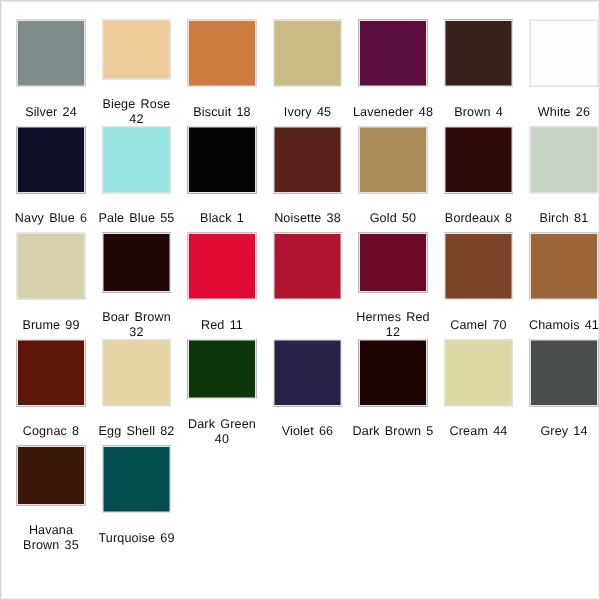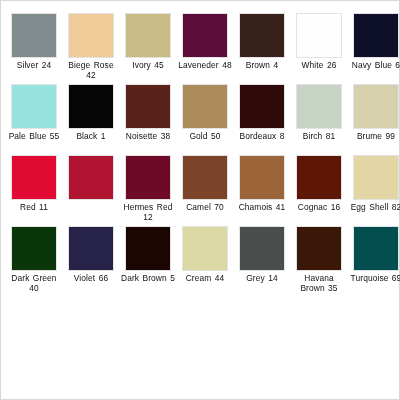--- a/index.html
+++ b/index.html
@@ -35,21 +35,21 @@
     flex-direction: column;
     align-items: center;
   }
   .swatch-chip {
     width: 46px;
     height: 45px;
     box-sizing: border-box;
     border: 1px solid #e3e3e3;
   }
   .swatch-label {
-    margin-top: 2px;
+    margin-top: 11px;
     font-size: 8.4px;
     line-height: 10px;
     color: #111111;
     text-align: center;
     letter-spacing: 0.1px;
     width: 54px;
     word-spacing: 1px;
   }
 </style>
 </head>
@@ -57,20 +57,24 @@
 
 <div id="page-frame">
   <div id="swatch-grid">
       <div class="swatch-cell">
         <div class="swatch-chip" style="background: rgb(128, 139, 141); border-color: rgb(227, 227, 227);"></div>
         <div class="swatch-label">Silver 24</div>
       </div>
       <div class="swatch-cell">
         <div class="swatch-chip" style="background: rgb(240, 203, 154); border-color: rgb(227, 227, 227);"></div>
         <div class="swatch-label">Biege Rose 42</div>
+      </div>
+      <div class="swatch-cell">
+        <div class="swatch-chip" style="background: rgb(204, 124, 63); border-color: rgb(227, 227, 227);"></div>
+        <div class="swatch-label">Biscuit 18</div>
       </div>
       <div class="swatch-cell">
         <div class="swatch-chip" style="background: rgb(201, 187, 133); border-color: rgb(227, 227, 227);"></div>
         <div class="swatch-label">Ivory 45</div>
       </div>
       <div class="swatch-cell">
         <div class="swatch-chip" style="background: rgb(91, 14, 60); border-color: rgb(227, 227, 227);"></div>
         <div class="swatch-label">Laveneder 48</div>
       </div>
       <div class="swatch-cell">
@@ -107,41 +111,45 @@
       </div>
       <div class="swatch-cell">
         <div class="swatch-chip" style="background: rgb(199, 211, 197); border-color: rgb(227, 227, 227);"></div>
         <div class="swatch-label">Birch 81</div>
       </div>
       <div class="swatch-cell">
         <div class="swatch-chip" style="background: rgb(214, 208, 173); border-color: rgb(227, 227, 227);"></div>
         <div class="swatch-label">Brume 99</div>
       </div>
       <div class="swatch-cell">
+        <div class="swatch-chip" style="background: rgb(29, 8, 6); border-color: rgb(227, 227, 227);"></div>
+        <div class="swatch-label">Boar Brown 32</div>
+      </div>
+      <div class="swatch-cell">
         <div class="swatch-chip" style="background: rgb(225, 10, 51); border-color: rgb(227, 227, 227);"></div>
         <div class="swatch-label">Red 11</div>
       </div>
       <div class="swatch-cell">
         <div class="swatch-chip" style="background: rgb(176, 20, 48); border-color: rgb(227, 227, 227);"></div>
       </div>
       <div class="swatch-cell">
         <div class="swatch-chip" style="background: rgb(108, 10, 40); border-color: rgb(227, 227, 227);"></div>
         <div class="swatch-label">Hermes Red 12</div>
       </div>
       <div class="swatch-cell">
         <div class="swatch-chip" style="background: rgb(123, 68, 41); border-color: rgb(227, 227, 227);"></div>
         <div class="swatch-label">Camel 70</div>
       </div>
       <div class="swatch-cell">
         <div class="swatch-chip" style="background: rgb(156, 101, 57); border-color: rgb(227, 227, 227);"></div>
         <div class="swatch-label">Chamois 41</div>
       </div>
       <div class="swatch-cell">
         <div class="swatch-chip" style="background: rgb(94, 23, 7); border-color: rgb(227, 227, 227);"></div>
-        <div class="swatch-label">Cognac 16</div>
+        <div class="swatch-label">Cognac 8</div>
       </div>
       <div class="swatch-cell">
         <div class="swatch-chip" style="background: rgb(228, 214, 164); border-color: rgb(227, 227, 227);"></div>
         <div class="swatch-label">Egg Shell 82</div>
       </div>
       <div class="swatch-cell">
         <div class="swatch-chip" style="background: rgb(10, 54, 9); border-color: rgb(227, 227, 227);"></div>
         <div class="swatch-label">Dark Green 40</div>
       </div>
       <div class="swatch-cell">

